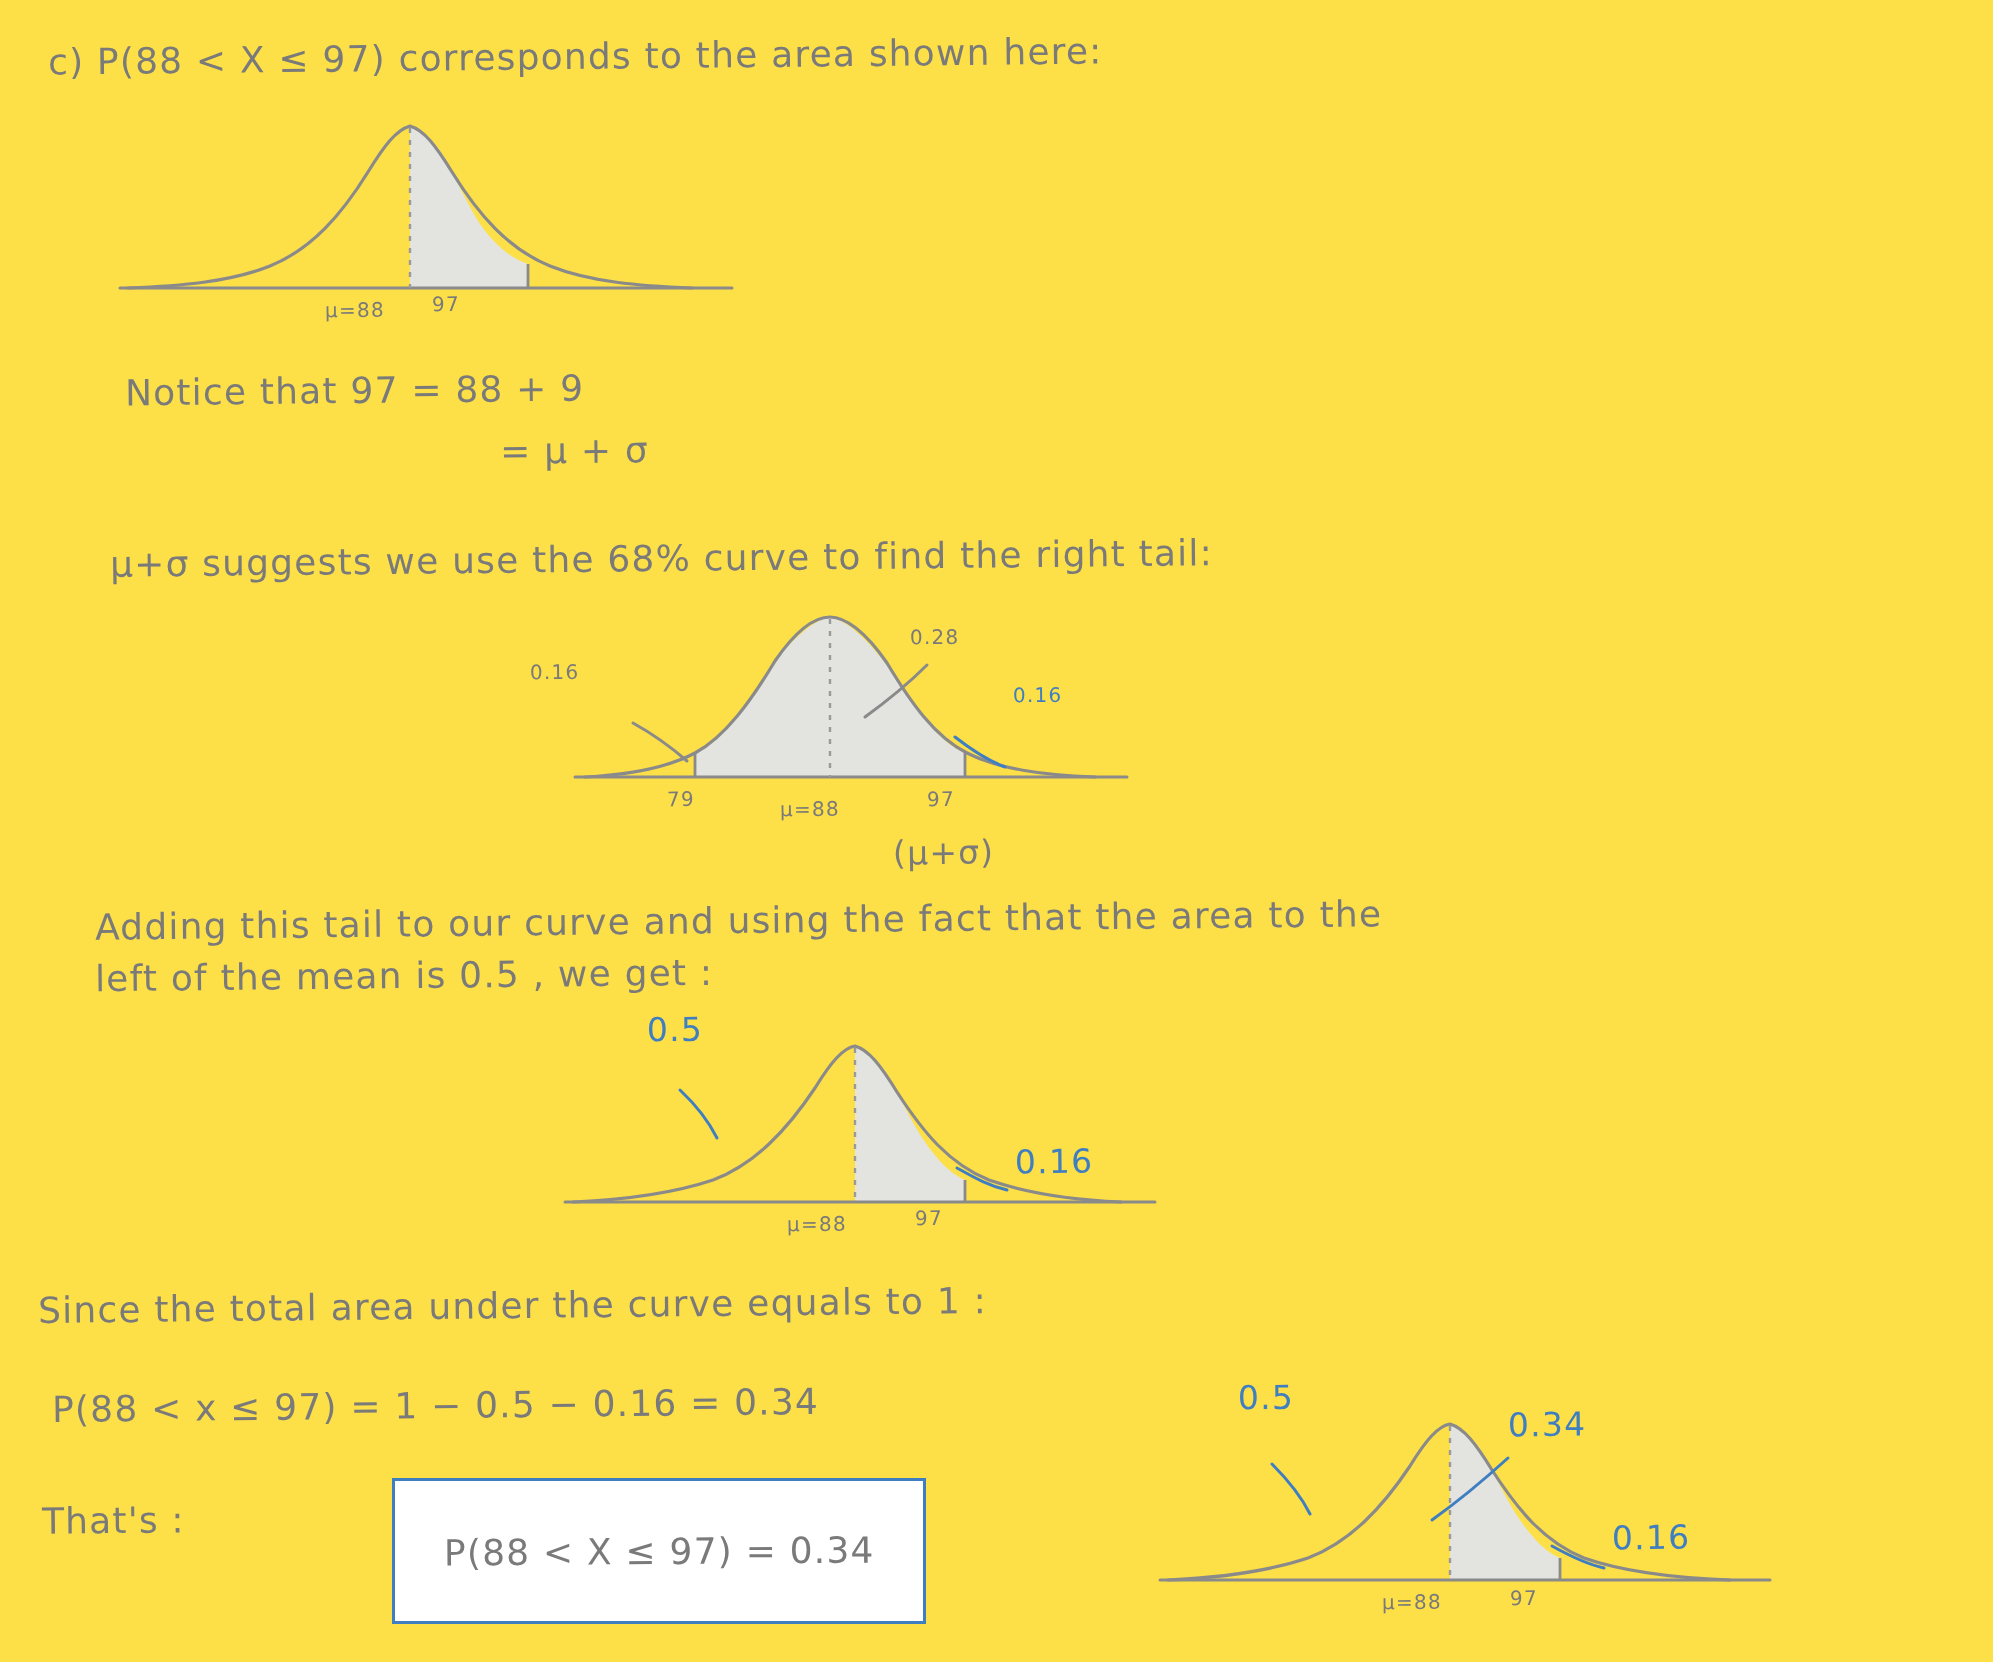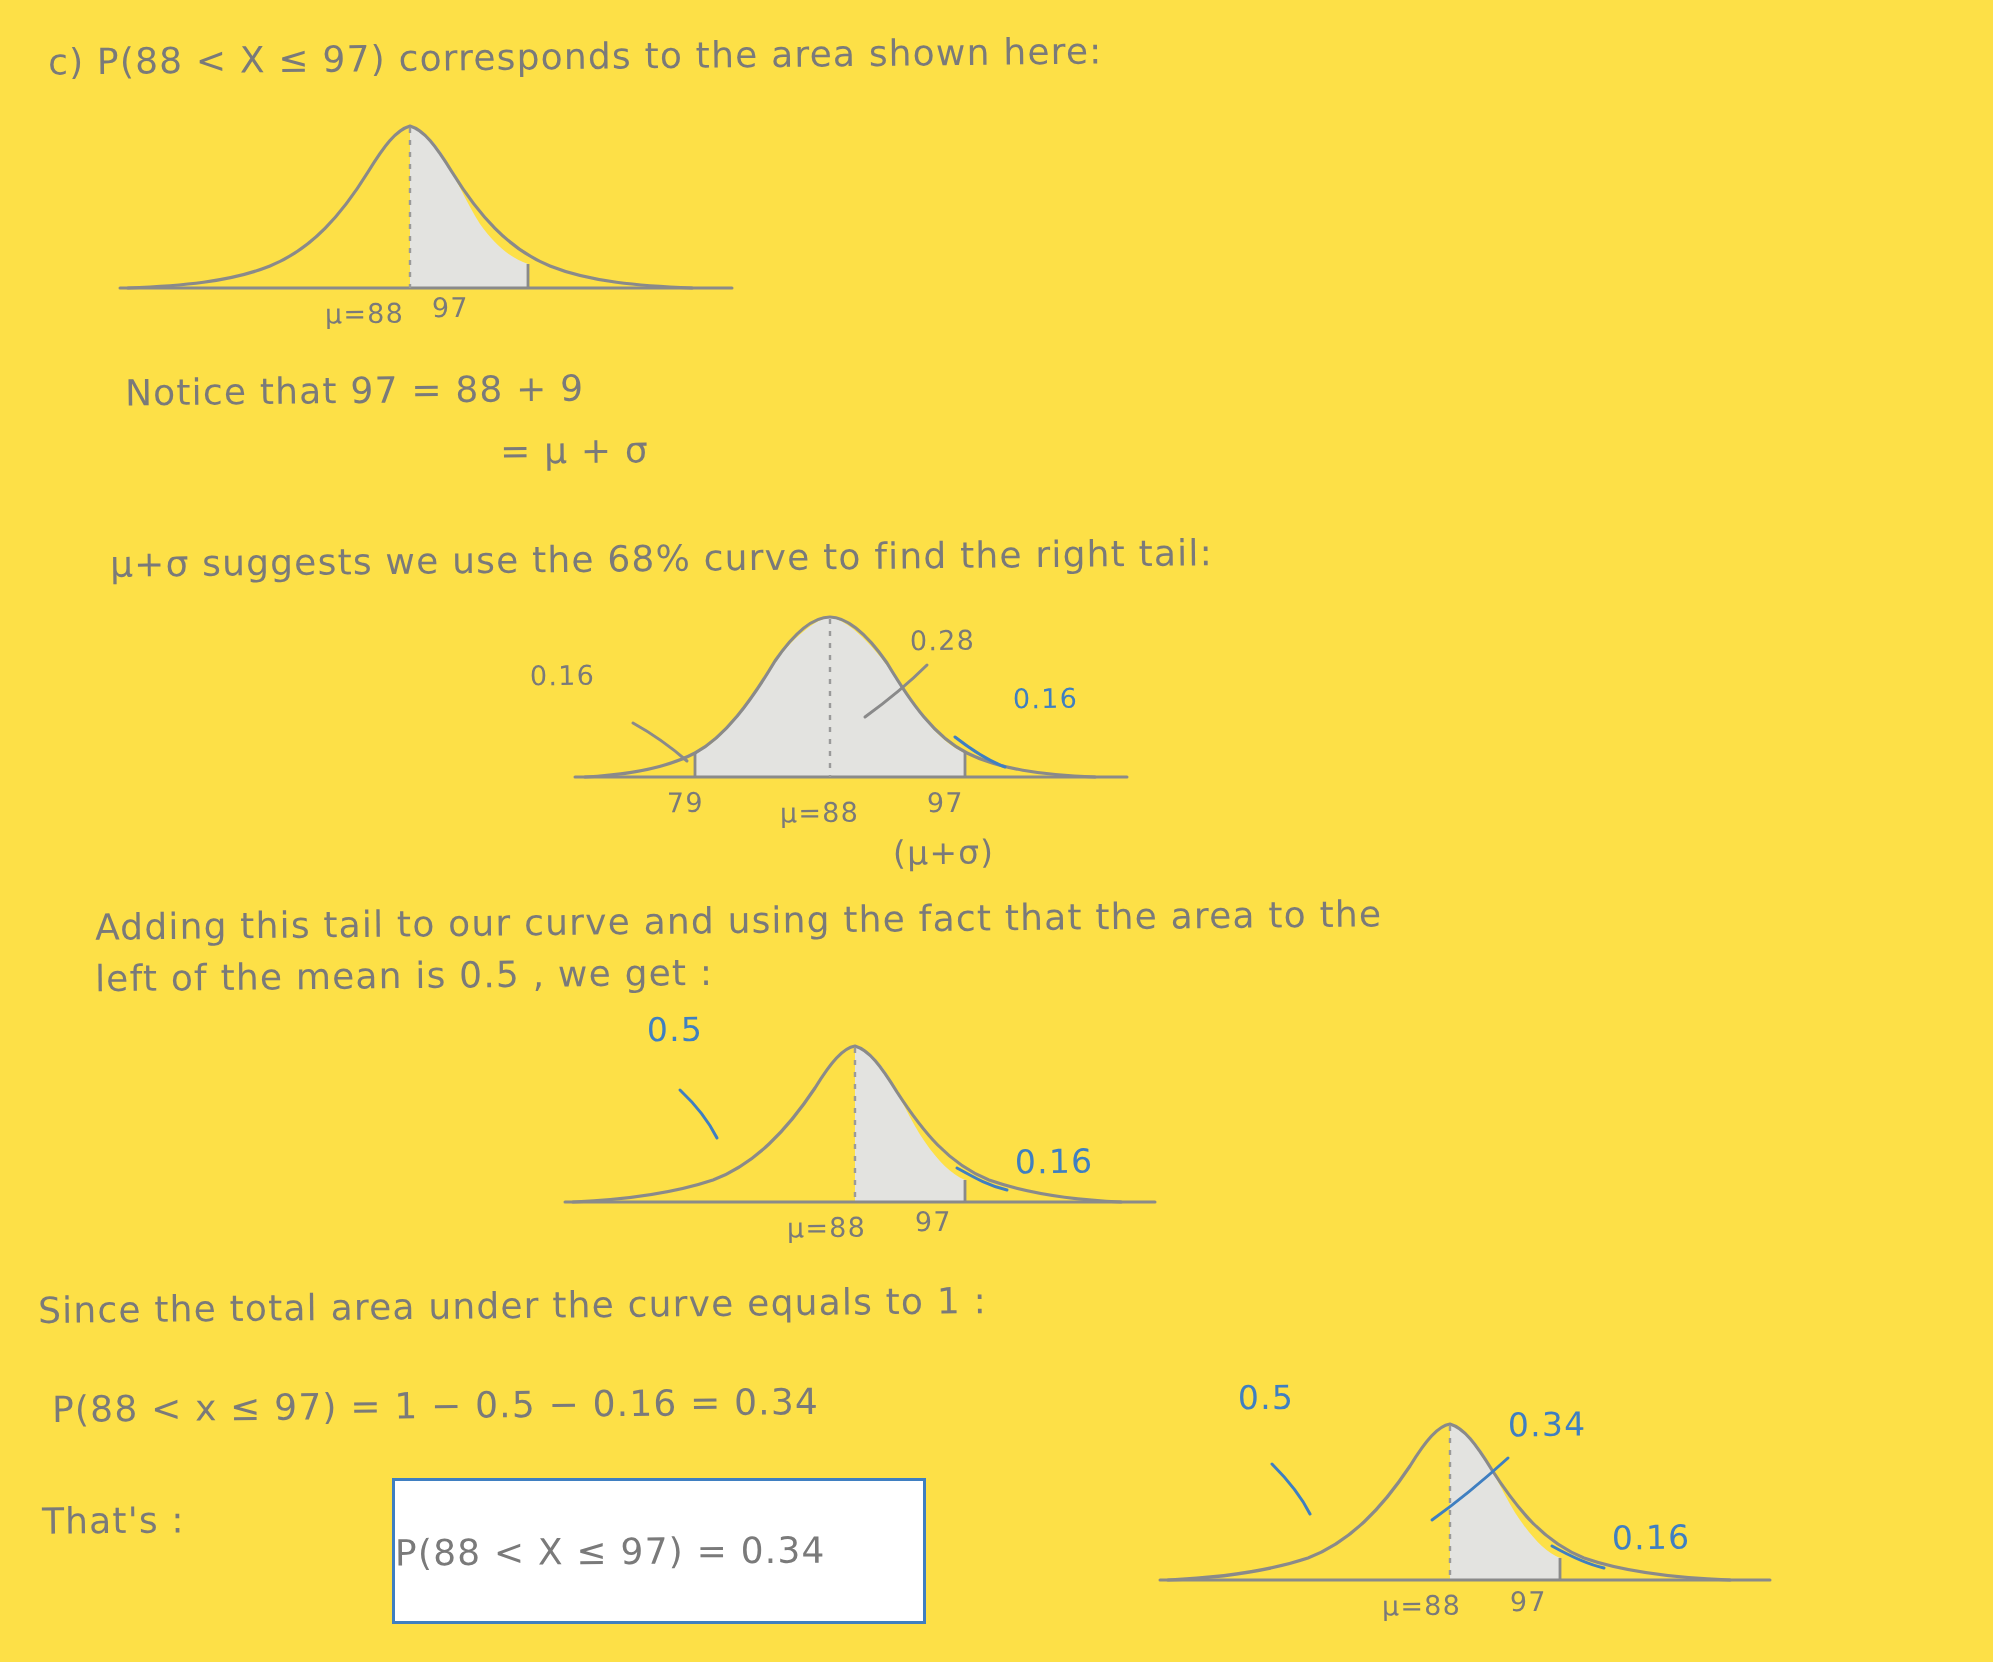--- a/index.html
+++ b/index.html
@@ -30,32 +30,32 @@
     font-weight: 400;
     letter-spacing: 1.2px;
     white-space: nowrap;
     transform: rotate(-0.6deg);
   }
   .hw.blue {
     color: #3f7fc1;
   }
   .sz-lg { font-size: 36px; }
   .sz-md { font-size: 33px; }
-  .sz-sm { font-size: 27px; }
+  .sz-sm { font-size: 20px; }
 
   .curvebox { position: absolute; }
 
   .boxed {
     position: absolute;
     border: 3px solid #3f7fc1;
     background: #ffffff;
     box-sizing: border-box;
     display: flex;
     align-items: center;
-    justify-content: flex-start;
+    justify-content: center;
   }
   .boxed .hw { position: static; transform: rotate(-0.4deg); }
 
   svg { display: block; overflow: visible; }
   .axis { stroke: #8a8a8a; stroke-width: 3; fill: none; stroke-linecap: round; }
   .curve { stroke: #8a8a8a; stroke-width: 3.2; fill: none; stroke-linejoin: round; stroke-linecap: round; }
   .fill { fill: #e3e3e0; stroke: none; }
   .dotted { stroke: #9a9a9a; stroke-width: 2.4; stroke-dasharray: 5 7; fill: none; }
   .vline { stroke: #8a8a8a; stroke-width: 2.8; fill: none; }
   .leader { stroke: #3f7fc1; stroke-width: 3; fill: none; stroke-linecap: round; }

